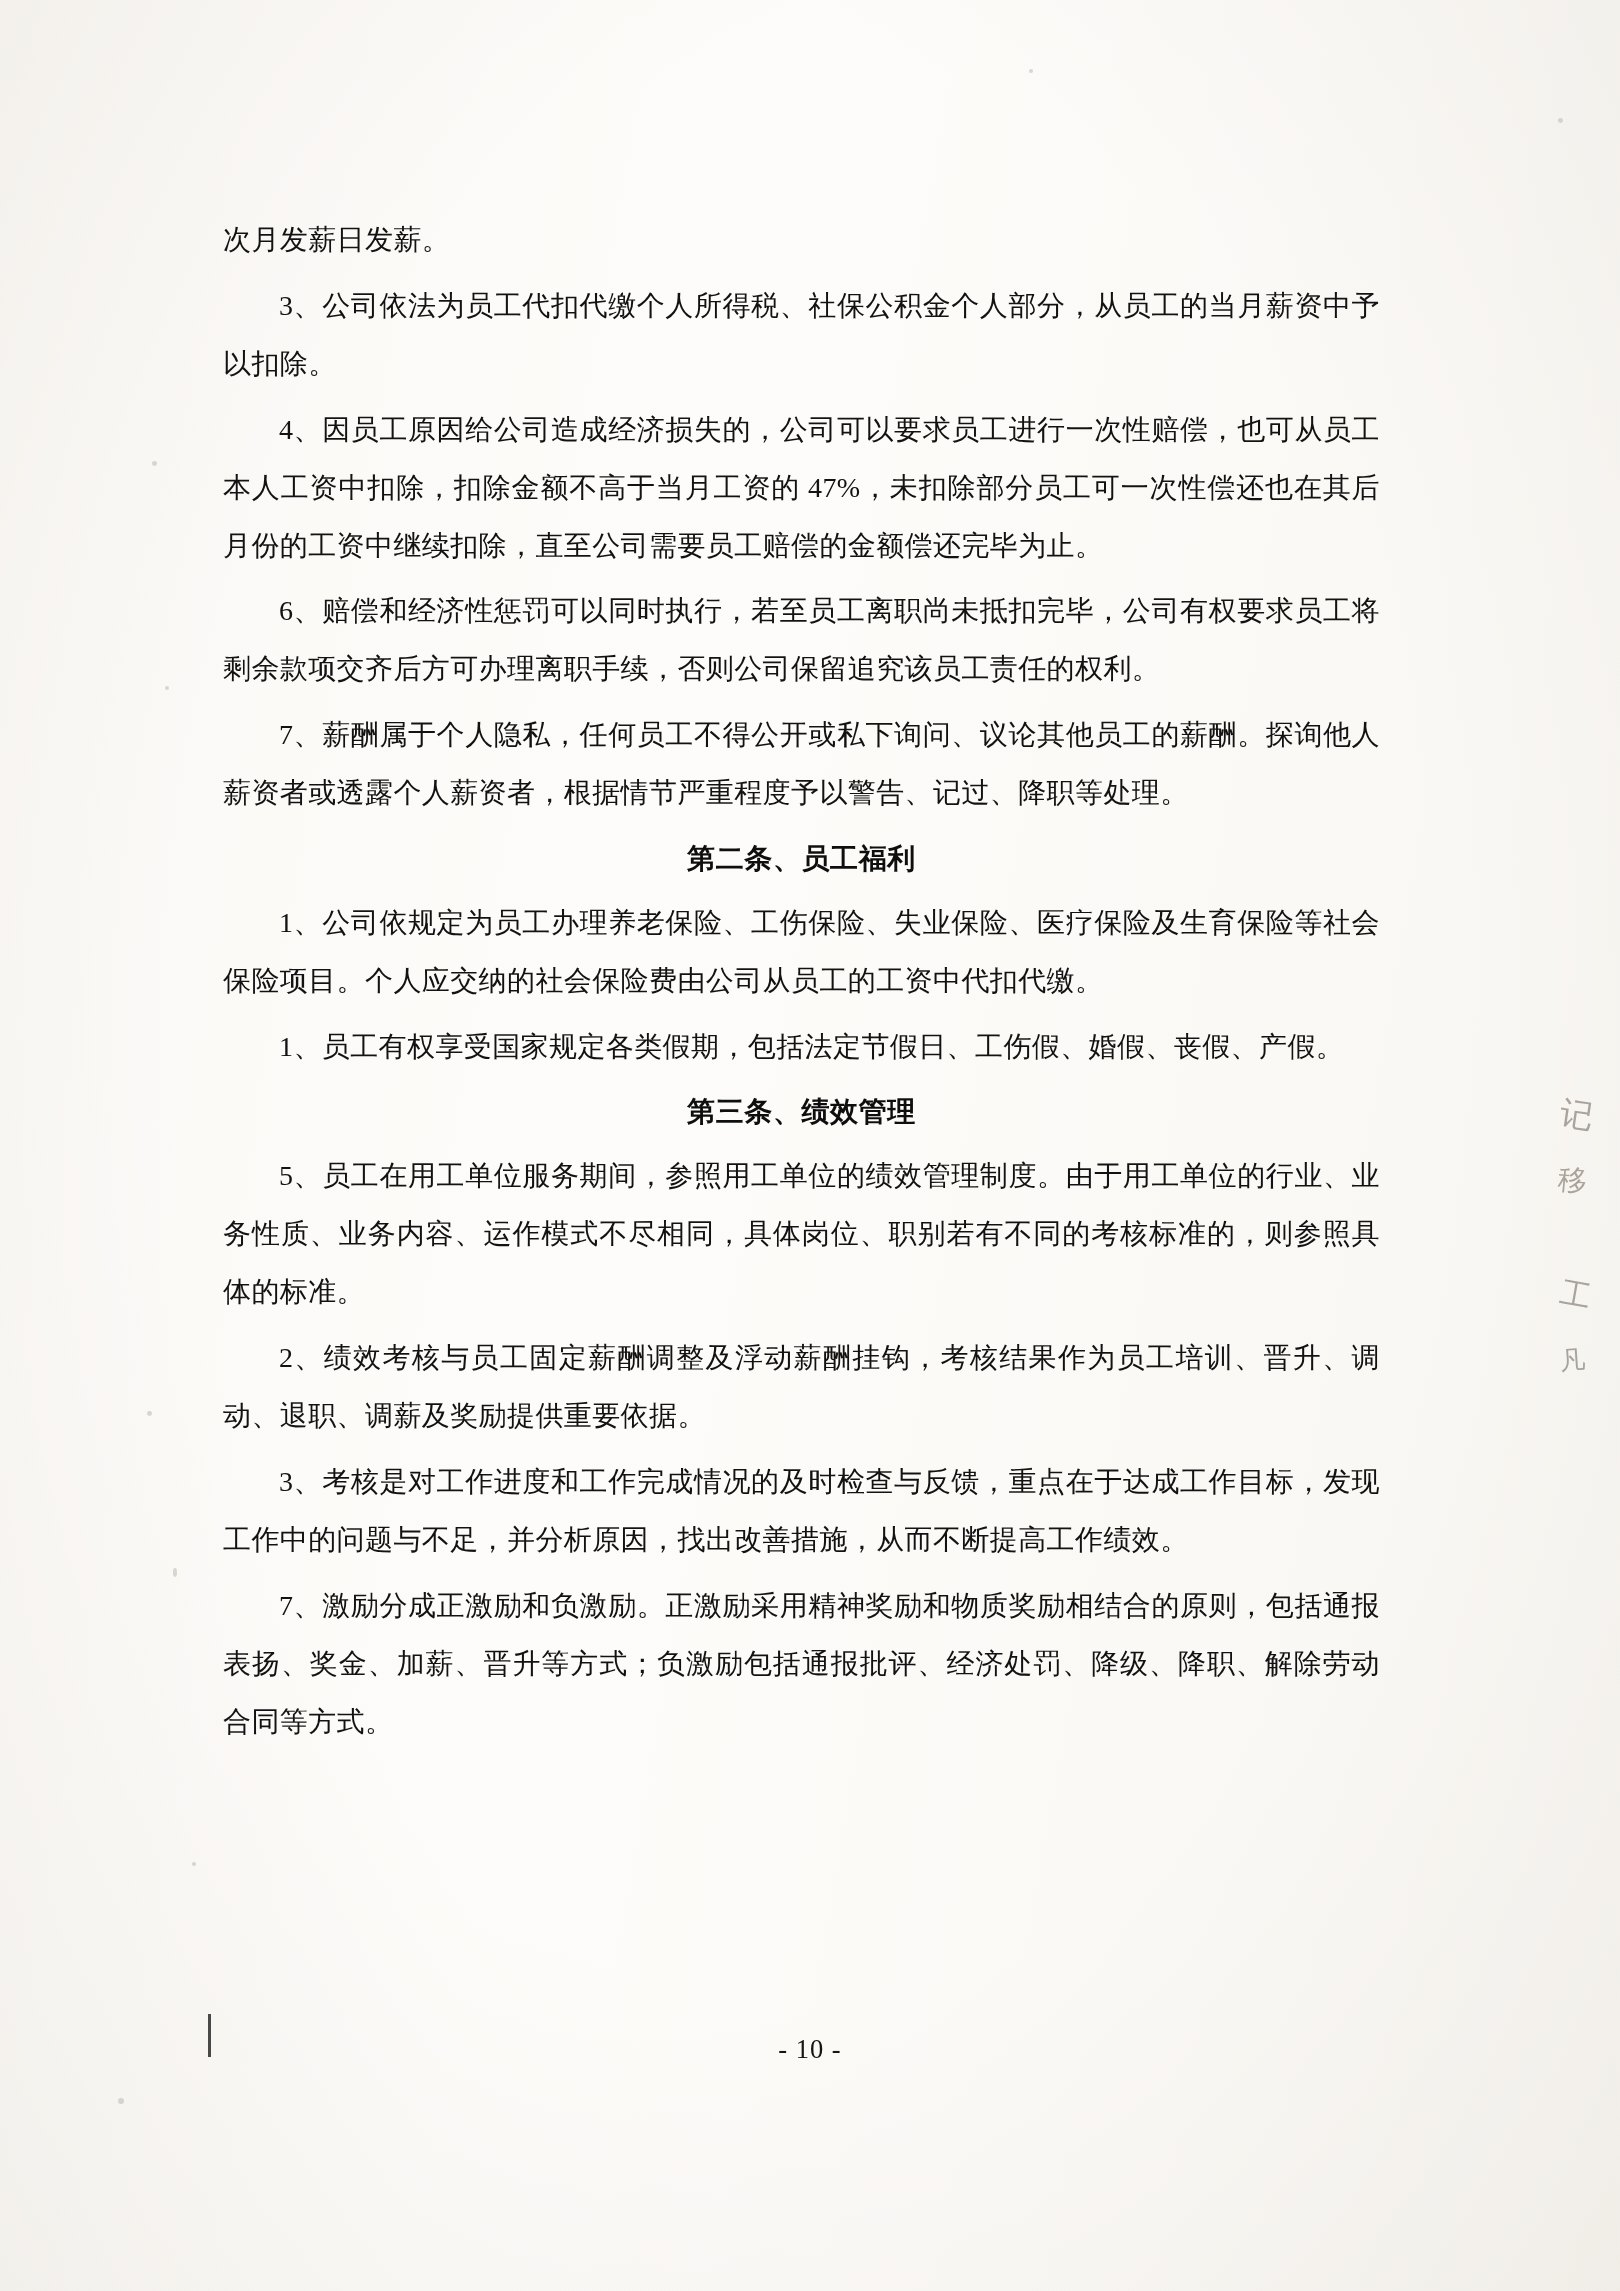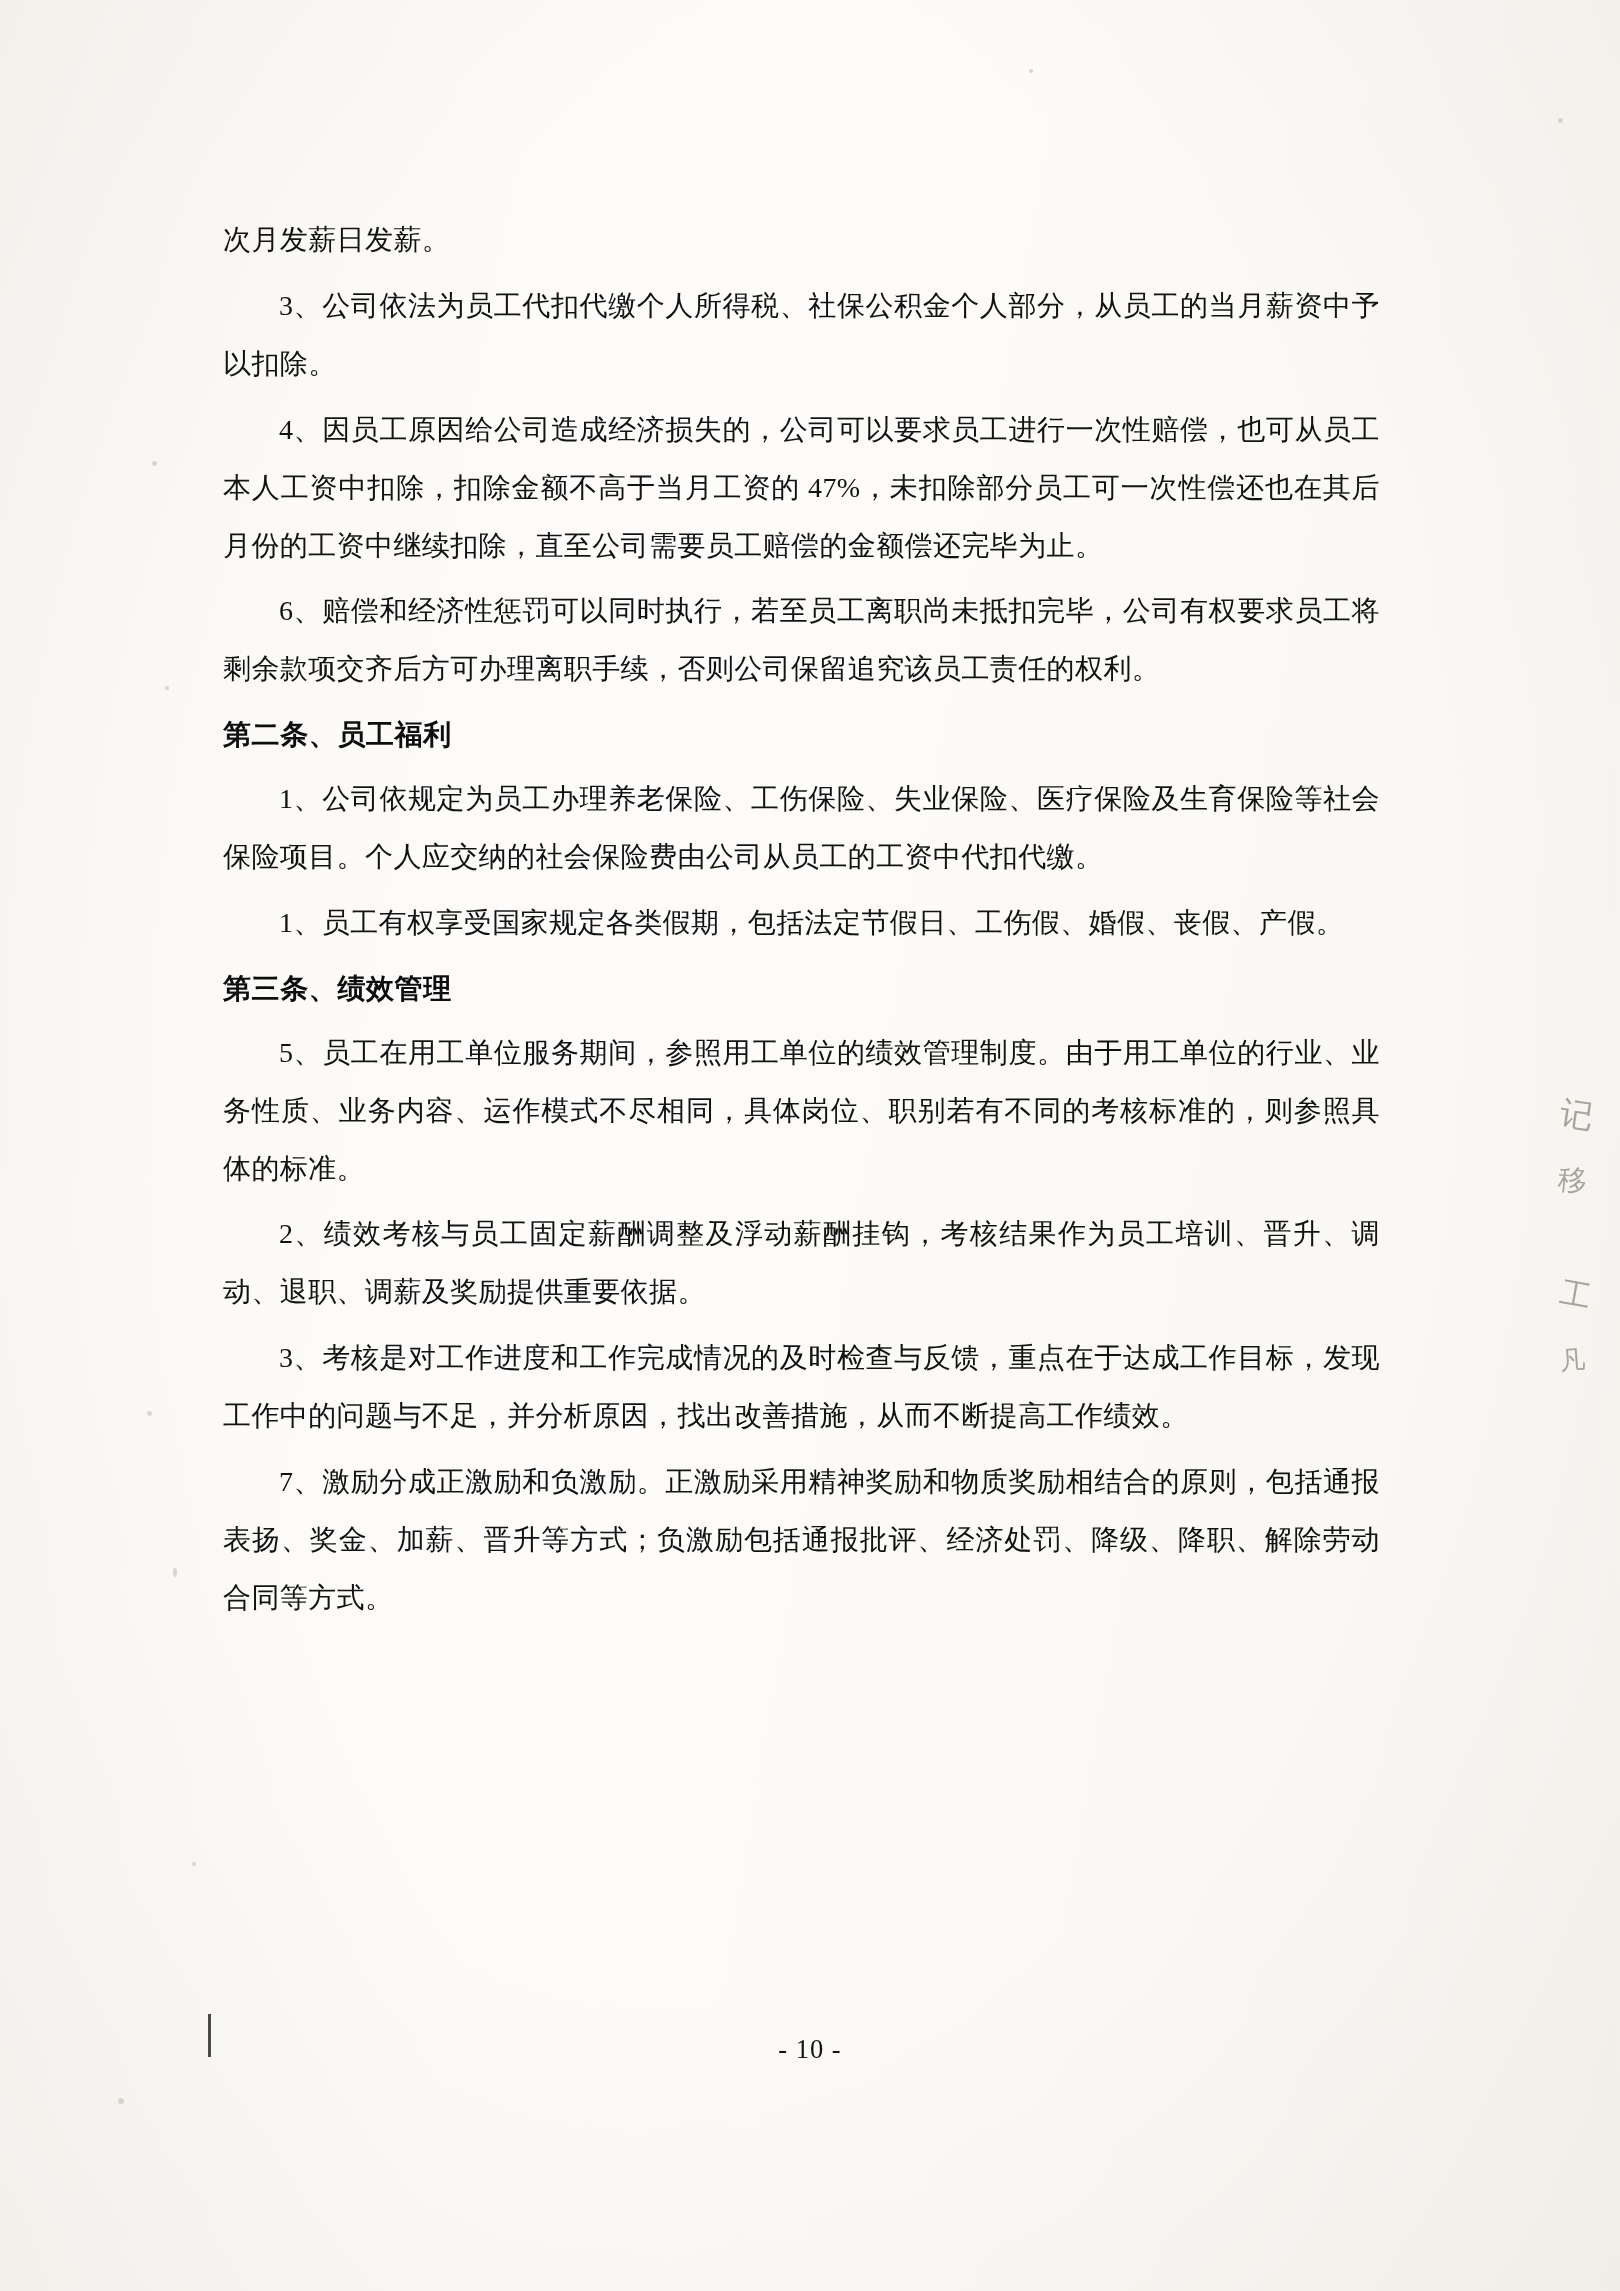--- a/index.html
+++ b/index.html
@@ -46,20 +46,21 @@
   p.indent {
     text-indent: 2em;
   }
   p.heading {
     margin: 0 0 5.9px 0;
     font-size: 28px;
     line-height: 58px;
     font-weight: bold;
     color: #0e0e0e;
     letter-spacing: 0.6px;
+    text-align: center;
   }
   .footer {
     position: absolute;
     left: 0;
     right: 0;
     top: 2034px;
     text-align: center;
     font-size: 26.5px;
     color: #141414;
     letter-spacing: 1px;
@@ -112,20 +113,21 @@
   <div class="margin-mark mm1">记</div>
   <div class="margin-mark mm2">移</div>
   <div class="margin-mark mm3">工</div>
   <div class="margin-mark mm4">凡</div>
 
   <div class="content">
     <p class="para">次月发薪日发薪。</p>
     <p class="para indent">3、公司依法为员工代扣代缴个人所得税、社保公积金个人部分，从员工的当月薪资中予以扣除。</p>
     <p class="para indent">4、因员工原因给公司造成经济损失的，公司可以要求员工进行一次性赔偿，也可从员工本人工资中扣除，扣除金额不高于当月工资的 47%，未扣除部分员工可一次性偿还也在其后月份的工资中继续扣除，直至公司需要员工赔偿的金额偿还完毕为止。</p>
     <p class="para indent">6、赔偿和经济性惩罚可以同时执行，若至员工离职尚未抵扣完毕，公司有权要求员工将剩余款项交齐后方可办理离职手续，否则公司保留追究该员工责任的权利。</p>
+    <p class="para indent">7、薪酬属于个人隐私，任何员工不得公开或私下询问、议论其他员工的薪酬。探询他人薪资者或透露个人薪资者，根据情节严重程度予以警告、记过、降职等处理。</p>
     <p class="heading">第二条、员工福利</p>
     <p class="para indent">1、公司依规定为员工办理养老保险、工伤保险、失业保险、医疗保险及生育保险等社会保险项目。个人应交纳的社会保险费由公司从员工的工资中代扣代缴。</p>
     <p class="para indent">1、员工有权享受国家规定各类假期，包括法定节假日、工伤假、婚假、丧假、产假。</p>
     <p class="heading">第三条、绩效管理</p>
     <p class="para indent">5、员工在用工单位服务期间，参照用工单位的绩效管理制度。由于用工单位的行业、业务性质、业务内容、运作模式不尽相同，具体岗位、职别若有不同的考核标准的，则参照具体的标准。</p>
     <p class="para indent">2、绩效考核与员工固定薪酬调整及浮动薪酬挂钩，考核结果作为员工培训、晋升、调动、退职、调薪及奖励提供重要依据。</p>
     <p class="para indent">3、考核是对工作进度和工作完成情况的及时检查与反馈，重点在于达成工作目标，发现工作中的问题与不足，并分析原因，找出改善措施，从而不断提高工作绩效。</p>
     <p class="para indent">7、激励分成正激励和负激励。正激励采用精神奖励和物质奖励相结合的原则，包括通报表扬、奖金、加薪、晋升等方式；负激励包括通报批评、经济处罚、降级、降职、解除劳动合同等方式。</p>
   </div>
 

